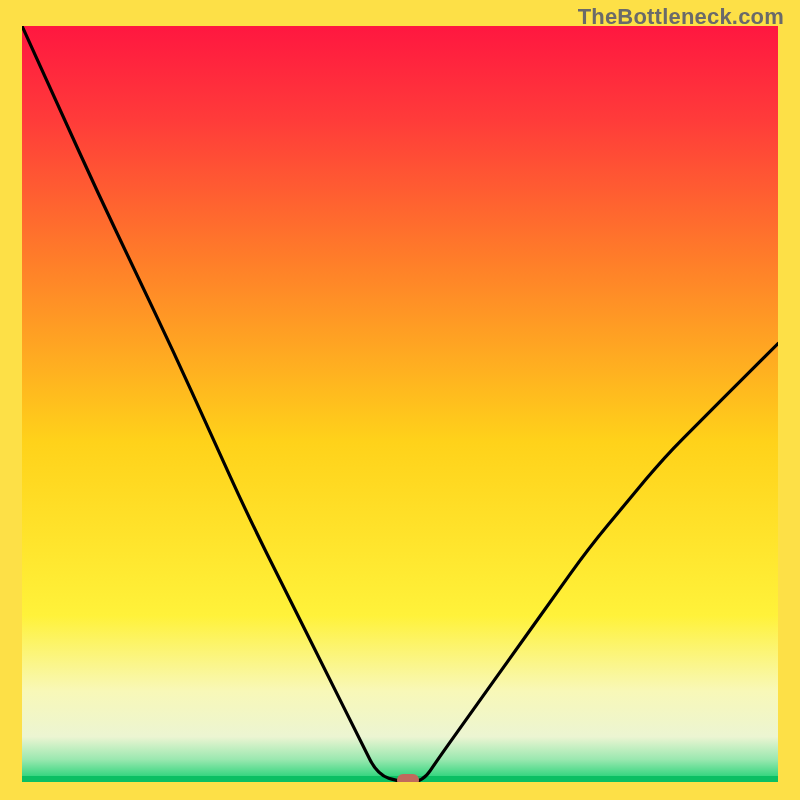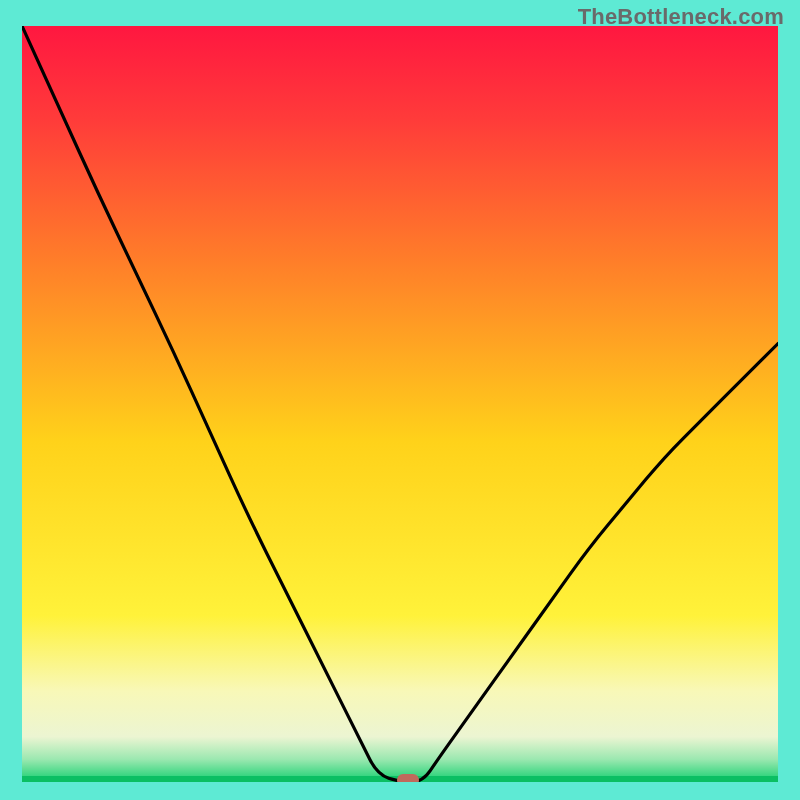--- a/index.html
+++ b/index.html
@@ -7,21 +7,21 @@
     padding: 0;
     width: 800px;
     height: 800px;
     background: #000;
     font-family: Arial, Helvetica, sans-serif;
   }
   .frame {
     width: 800px;
     height: 800px;
     position: relative;
-    background: #5eead4;
+    background: #fde047;
   }
   .watermark {
     position: absolute;
     top: 4px;
     right: 16px;
     color: #6a6a6a;
     font-size: 22px;
     font-weight: 600;
     letter-spacing: 0.2px;
     z-index: 5;

